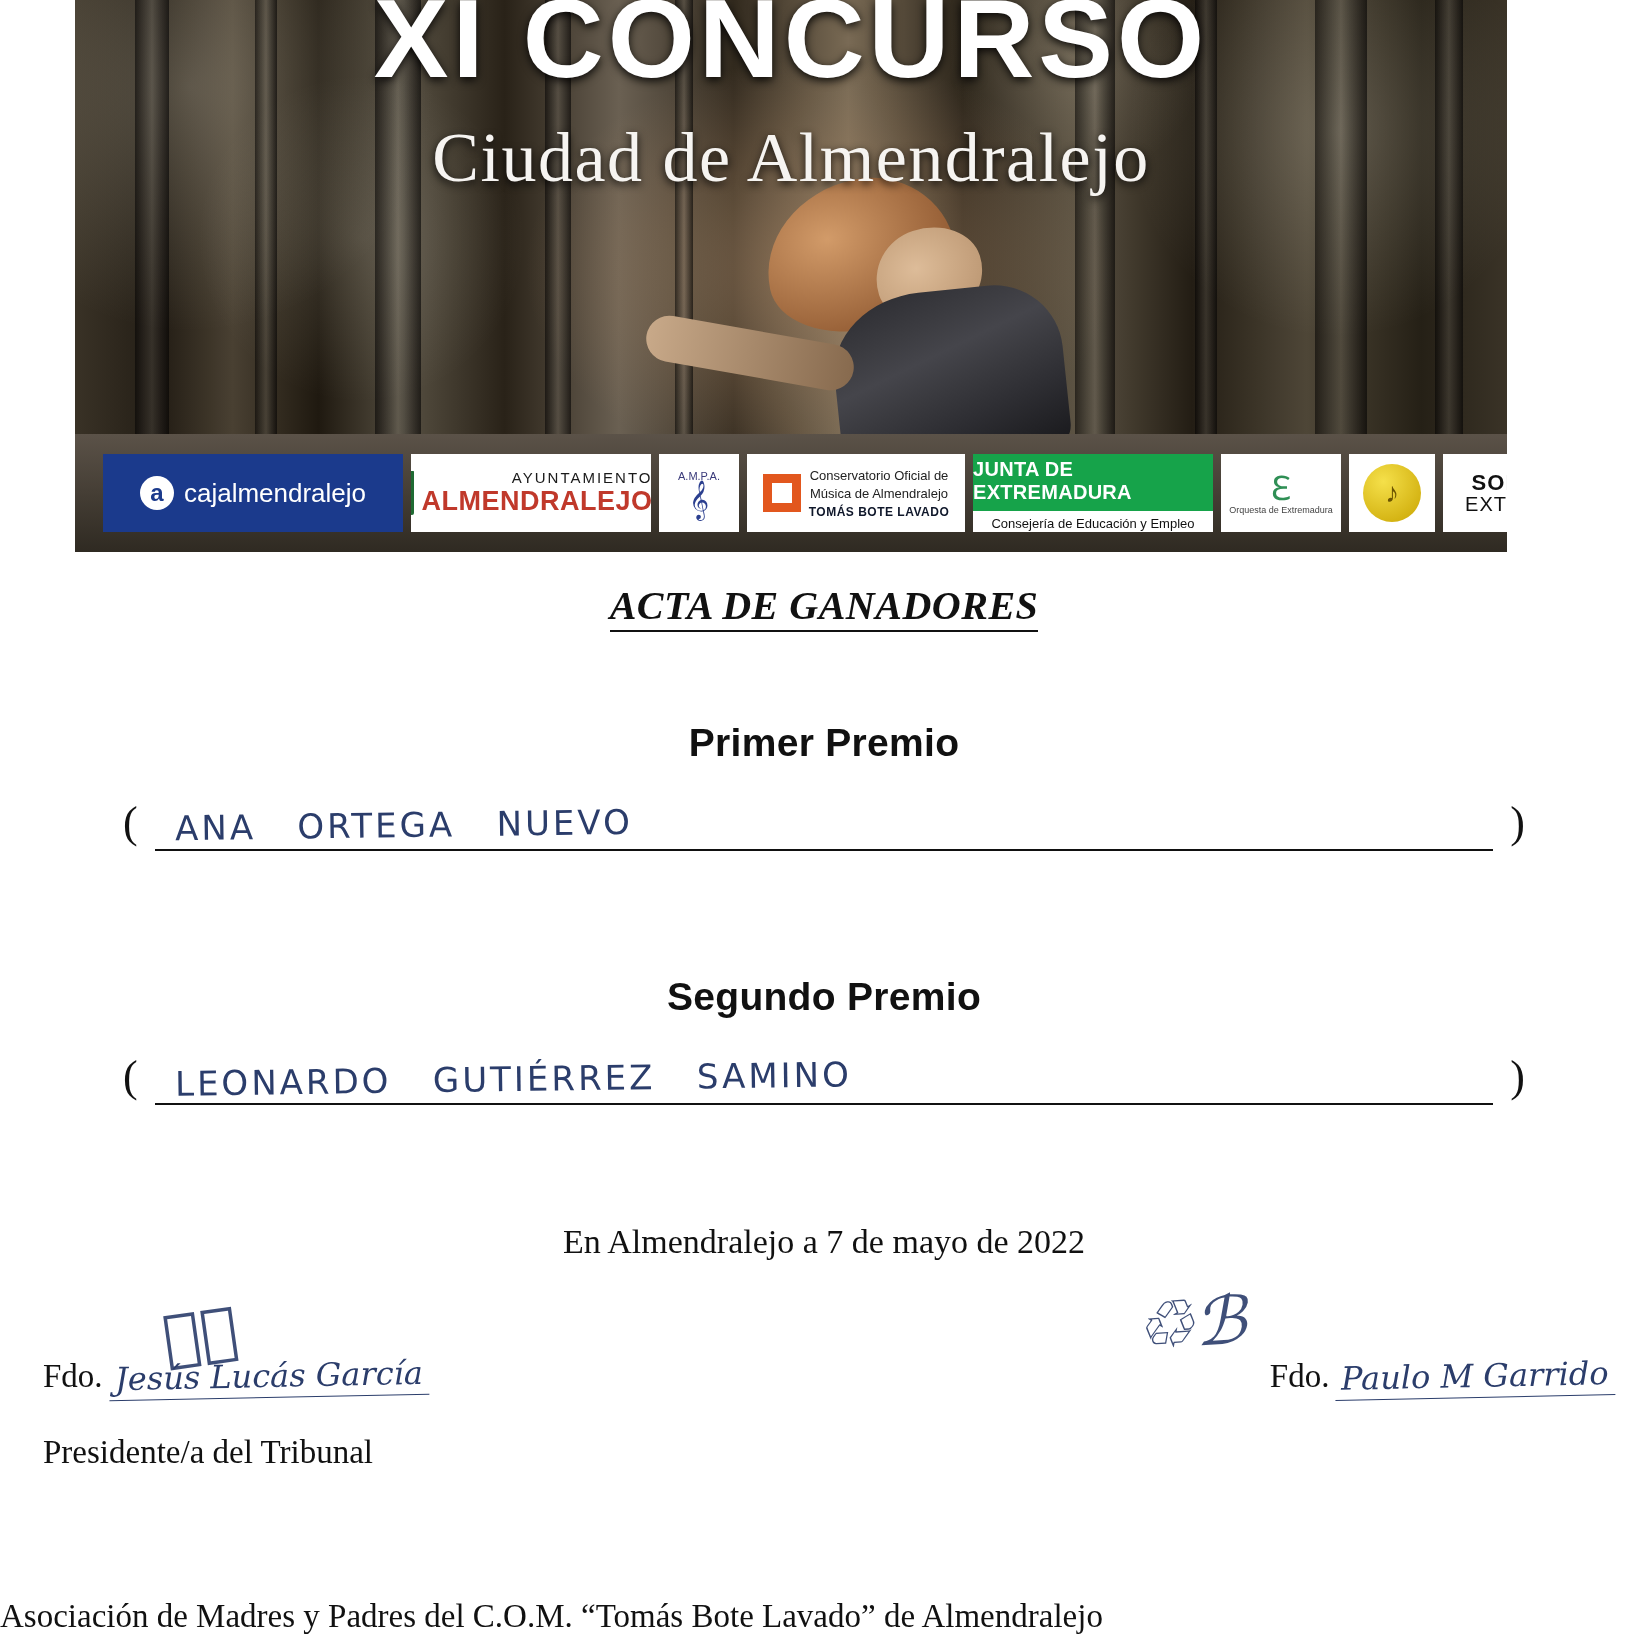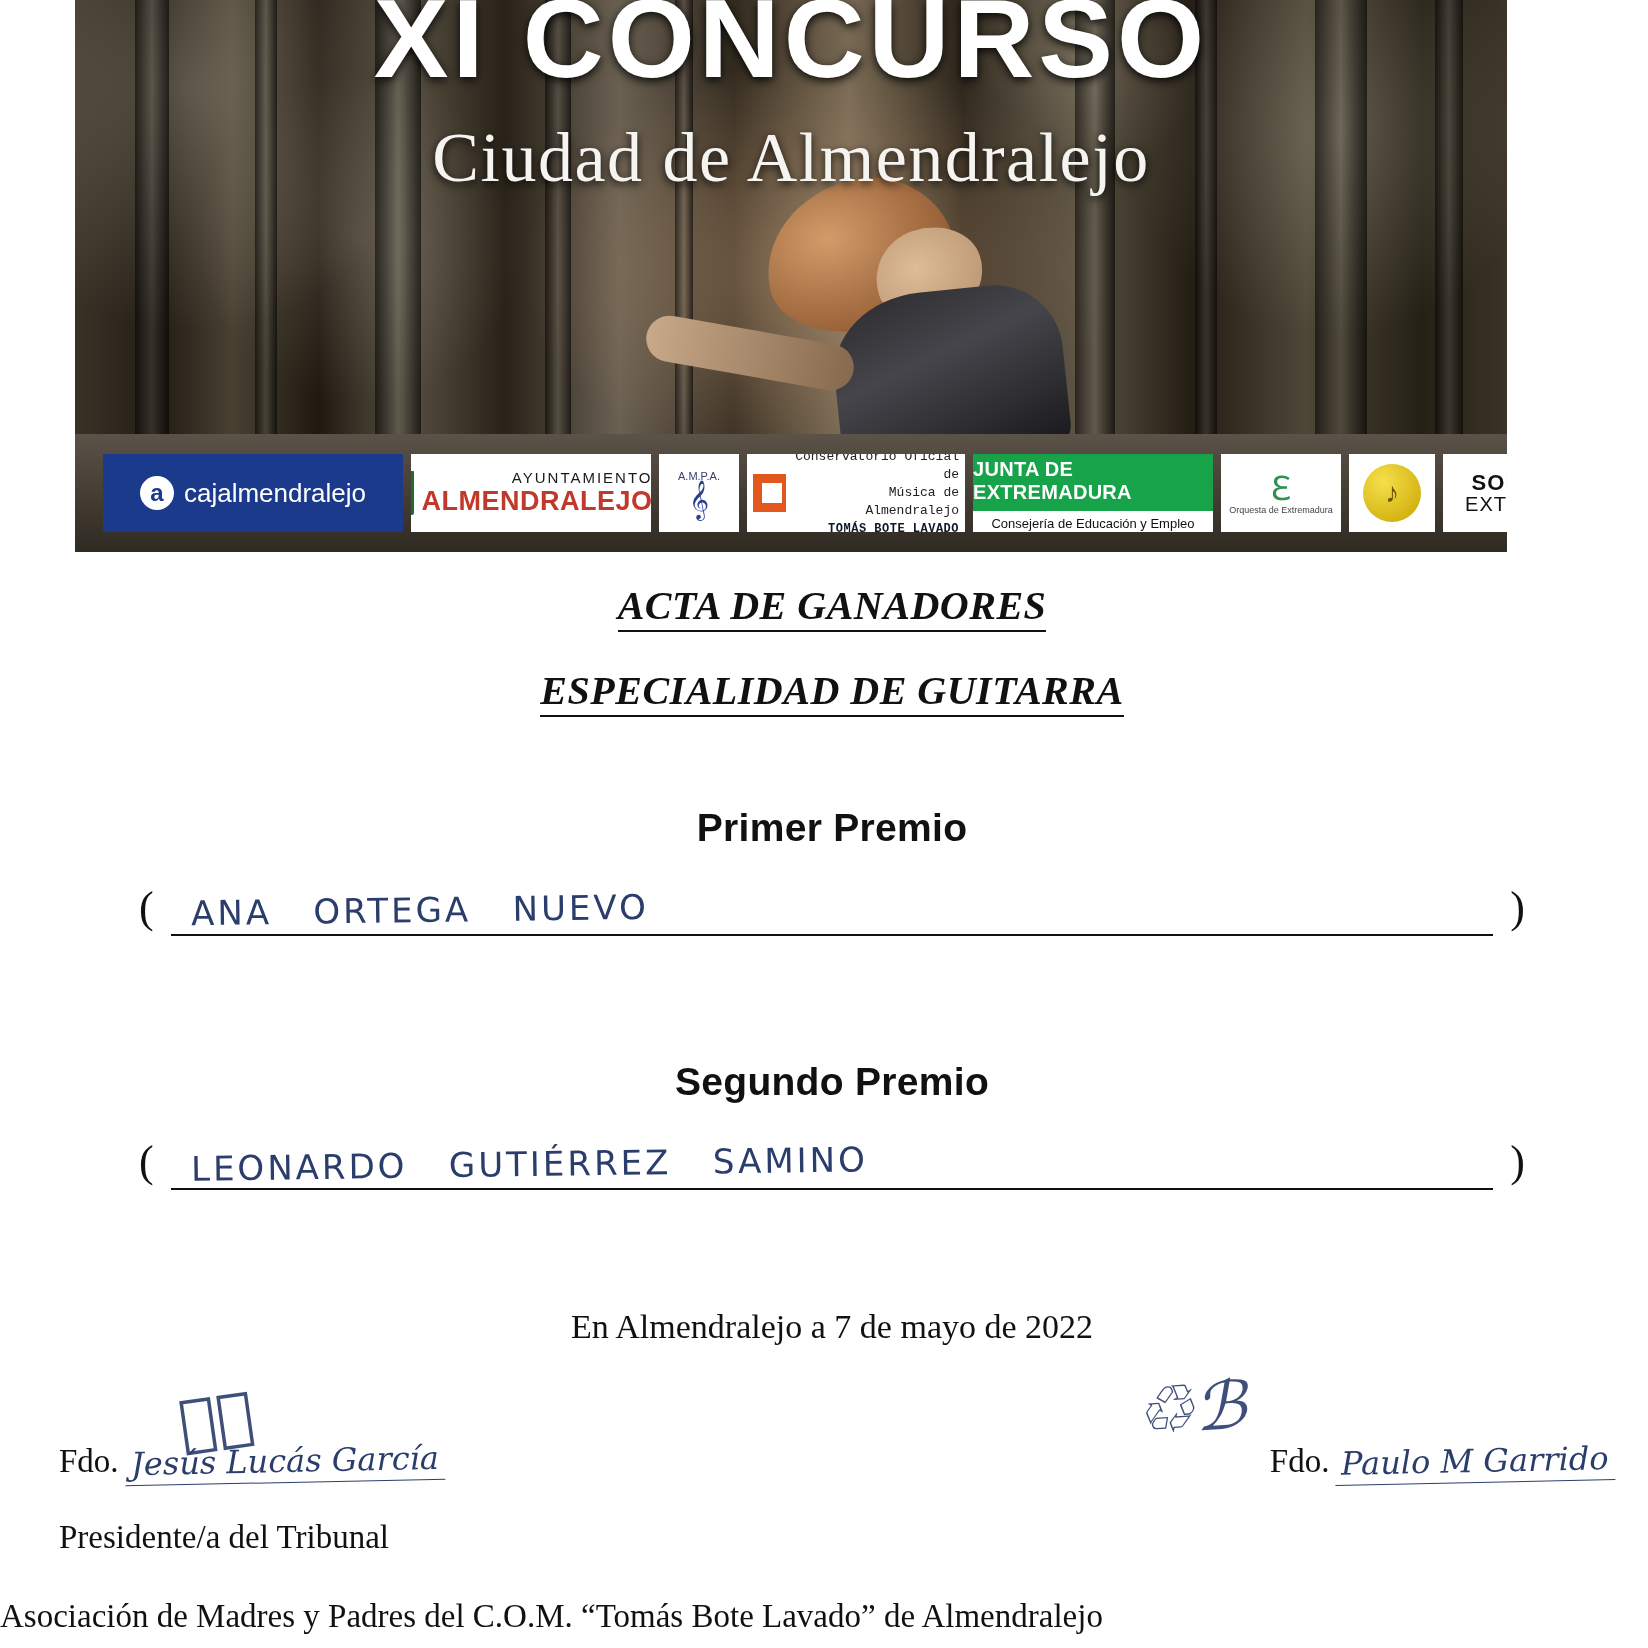--- a/index.html
+++ b/index.html
@@ -195,21 +195,21 @@
     background: #e2571e;
     position: relative;
   }
   .cons-sq:after {
     content: "";
     position: absolute;
     left: 9px; top: 9px;
     width: 20px; height: 20px;
     background: #ffffff;
   }
-  .cons-text { text-align: right; line-height: 1.12; color: #222; font-family: Liberation Mono, monospace; }
+  .cons-text { text-align: center; line-height: 1.12; color: #222; }
   .cons-1 { font-size: 13px; }
   .cons-2 { font-size: 13px; }
   .cons-3 { font-size: 12px; font-weight: bold; color: #0f172a; letter-spacing: 0.5px; }
   .spon-junta {
     flex: 0 0 240px;
     flex-direction: column;
     padding: 0;
   }
   .junta-top {
     background: #16a34a;
@@ -252,21 +252,21 @@
     flex: 0 0 150px;
     flex-direction: column;
     line-height: 1.05;
   }
   .son-1 { font-size: 22px; font-weight: bold; color: #111; letter-spacing: 1px; }
   .son-2 { font-size: 20px; color: #111; letter-spacing: 1px; }
 
   
   .doc {
     position: absolute;
-    left: 16px; right: 0;
+    left: 0; right: 0;
     top: 560px;
     padding: 0 43px;
   }
   .acta-title {
     text-align: center;
     font-family: "Liberation Serif", serif;
     font-weight: bold;
     font-style: italic;
     font-size: 40px;
     letter-spacing: 0.5px;
@@ -473,23 +473,20 @@
     </div>
   </div>
 </div>
 
 <div class="doc">
 
   <div class="acta-title">
     <span>ACTA DE GANADORES</span>
   </div>
 
-  <div class="acta-sub">
-    <span>ESPECIALIDAD DE GUITARRA</span>
-  </div>
 
   <div class="prize-block first">
     <div class="prize-label">Primer Premio</div>
     <div class="prize-line">
       <span class="paren left">(</span>
       <span class="paren right">)</span>
       <span class="rule"></span>
       <span class="handwriting">ANA   ORTEGA   NUEVO</span>
     </div>
   </div>

